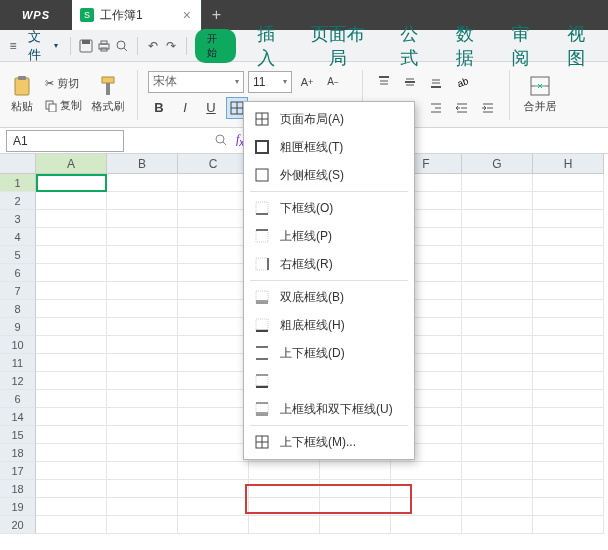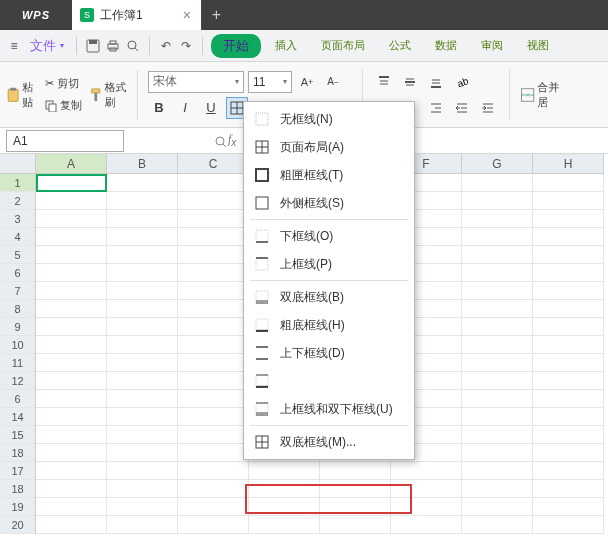--- a/index.html
+++ b/index.html
@@ -7,42 +7,42 @@
   
   .titlebar { height: 30px; background: #404040; display: flex; align-items: flex-end; color: #fff; }
   .wps-logo { width: 72px; height: 30px; display: flex; align-items: center; justify-content: center; font-size: 11px; font-weight: bold; }
   .tab-doc { height: 30px; background: #fff; color: #333; display: flex; align-items: center; padding: 0 10px 0 8px; gap: 6px; }
   .tab-doc .doc-icon { width: 14px; height: 14px; background: #0fa85f; border-radius: 2px; display: inline-flex; align-items: center; justify-content: center; color: #fff; font-size: 9px; }
   .tab-close { margin-left: 34px; font-size: 14px; color: #888; }
   .tab-add { width: 30px; height: 30px; display: flex; align-items: center; justify-content: center; color: #ccc; font-size: 16px; border-left: 1px solid #3a4d61; }
   
   .menubar { height: 32px; background: #f1f2f3; border-bottom: 1px solid #d6d6d6; display: flex; align-items: center; padding: 0 6px; gap: 4px; }
   .menu-btn { display: flex; align-items: center; gap: 2px; padding: 2px 4px; }
-  .file-menu { font-size: 13px; color: #8b5cf6; }
+  .file-menu { font-size: 13px; color: #0c4a6e; }
   .menubar .sep { width: 1px; height: 18px; background: #d0d0d0; margin: 0 4px; }
   .icon-small { width: 16px; height: 16px; display: inline-flex; align-items: center; justify-content: center; color: #555; }
-  .pill { background: #0fa85f; color: #4c1d95; padding: 3px 12px; border-radius: 10px; font-size: 13px; }
-  .ribbon-tab { font-size: 11px; color: #4d7c0f; padding: 0 10px; }
+  .pill { background: #0fa85f; color: #0f172a; padding: 3px 12px; border-radius: 10px; font-size: 10px; }
+  .ribbon-tab { font-size: 18px; color: #0f766e; padding: 0 10px; text-align: center; }
   
   .ribbon { height: 66px; background: #f8f8f8; border-bottom: 1px solid #d6d6d6; display: flex; align-items: center; padding: 2px 6px; gap: 6px; overflow: hidden; }
   .ribbon-group { display: flex; flex-direction: column; gap: 4px; }
   .rb-row { display: flex; align-items: center; gap: 4px; }
   .sm-btn { height: 20px; display: flex; align-items: center; gap: 3px; padding: 0 3px; font-size: 11px; color: #444; }
-  .lg-btn { display: flex; align-items: center; justify-content: center; width: 38px; gap: 2px; font-size: 11px; color: #444; }
+  .lg-btn { display: flex; flex-direction: column; align-items: center; justify-content: center; width: 38px; gap: 2px; font-size: 11px; color: #444; }
   .ribbon-sep { width: 1px; height: 50px; background: #dcdcdc; margin: 0 4px; }
   .font-combo { width: 96px; height: 22px; border: 1px solid #aaa; background: #fff; display: flex; align-items: center; padding: 0 4px; font-size: 12px; color: #666; }
   .size-combo { width: 44px; height: 22px; border: 1px solid #aaa; background: #fff; display: flex; align-items: center; padding: 0 4px; font-size: 12px; }
   .dd { margin-left: auto; font-size: 8px; color: #777; }
   .fmt-btn { width: 22px; height: 22px; display: flex; align-items: center; justify-content: center; font-size: 13px; color: #444; }
   .fmt-btn.bordered { border: 1px solid #6aa6d8; background: #d5e7f6; }
   .color-strip { height: 2px; display: block; margin-top: -1px; }
   
   .namebar { height: 26px; border-bottom: 1px solid #d6d6d6; display: flex; align-items: center; }
   .namebox { width: 118px; height: 22px; margin: 0 6px; border: 1px solid #aaa; background: #fff; display: flex; align-items: center; padding: 0 6px; font-size: 12px; }
-  .fx-area { display: flex; align-items: flex-end; margin-left: 84px; color: #737373; }
+  .fx-area { display: flex; align-items: center; gap: 8px; margin-left: 84px; color: #6d28d9; }
   
   .sheet-area { position: relative; }
   .col-headers { display: flex; height: 20px; }
   .corner { width: 36px; height: 20px; border-right: 1px solid #ccc; border-bottom: 1px solid #ccc; background: #e8edf1; }
   .col-h { width: 71px; height: 20px; border-right: 1px solid #ccc; border-bottom: 1px solid #ccc; background: #e8edf1; text-align: center; font-size: 12px; color: #555; line-height: 20px; }
   .col-h.active { background: #d3e9c7; }
   .row-h { width: 36px; height: 18px; border-right: 1px solid #ccc; border-bottom: 1px solid #e5e5e5; background: #e8edf1; text-align: center; font-size: 11px; color: #555; line-height: 18px; }
   .row-h.active { background: #d3e9c7; }
   .grid-row { display: flex; }
   .cell { width: 71px; height: 18px; border-right: 1px solid #e5e5e5; border-bottom: 1px solid #e5e5e5; }
@@ -527,28 +527,20 @@
         <div class="cell"></div>
         <div class="cell"></div>
       </div>
     </div>
 </div>
 
 <div class="dropdown">
   <div class="dd-item">
       <span class="dd-icon">
         <svg width="14" height="14">
-          <rect x="1" y="1" width="12" height="12" fill="none" stroke="#bbb" stroke-dasharray="1 1"></rect>
-        </svg>
-      </span>
-      <span>无框线(N)</span>
-    </div>
-  <div class="dd-item">
-      <span class="dd-icon">
-        <svg width="14" height="14">
           <rect x="1" y="1" width="12" height="12" fill="none" stroke="#444"></rect>
           <line x1="1" y1="7" x2="13" y2="7" stroke="#444"></line>
           <line x1="7" y1="1" x2="7" y2="13" stroke="#444"></line>
         </svg>
       </span>
       <span>页面布局(A)</span>
     </div>
   <div class="dd-item">
       <span class="dd-icon">
         <svg width="14" height="14">
@@ -576,20 +568,29 @@
       <span>下框线(O)</span>
     </div>
   <div class="dd-item">
       <span class="dd-icon">
         <svg width="14" height="14">
           <rect x="1" y="1" width="12" height="12" fill="none" stroke="#ccc" stroke-dasharray="1 1"></rect>
           <line x1="1" y1="1" x2="13" y2="1" stroke="#444" stroke-width="1.5"></line>
         </svg>
       </span>
       <span>上框线(P)</span>
+    </div>
+  <div class="dd-item">
+      <span class="dd-icon">
+        <svg width="14" height="14">
+          <rect x="1" y="1" width="12" height="12" fill="none" stroke="#ccc" stroke-dasharray="1 1"></rect>
+          <line x1="13" y1="1" x2="13" y2="13" stroke="#444" stroke-width="1.5"></line>
+        </svg>
+      </span>
+      <span>右框线(R)</span>
     </div>
   <div class="dd-sep"></div>
   <div class="dd-item">
       <span class="dd-icon">
         <svg width="14" height="14">
           <rect x="1" y="1" width="12" height="12" fill="none" stroke="#ccc" stroke-dasharray="1 1"></rect>
           <line x1="1" y1="11" x2="13" y2="11" stroke="#444"></line>
           <line x1="1" y1="13" x2="13" y2="13" stroke="#444"></line>
         </svg>
       </span>
@@ -636,16 +637,16 @@
     </div>
   <div class="dd-sep"></div>
   <div class="dd-item">
       <span class="dd-icon">
         <svg width="14" height="14">
           <rect x="1" y="1" width="12" height="12" fill="none" stroke="#444"></rect>
           <line x1="1" y1="7" x2="13" y2="7" stroke="#444"></line>
           <line x1="7" y1="1" x2="7" y2="13" stroke="#444"></line>
         </svg>
       </span>
-      <span>双底框线(M)...</span>
+      <span>上下框线(M)...</span>
     </div>
 </div>
 <div class="dd-highlight"></div>
 
 </body></html>

